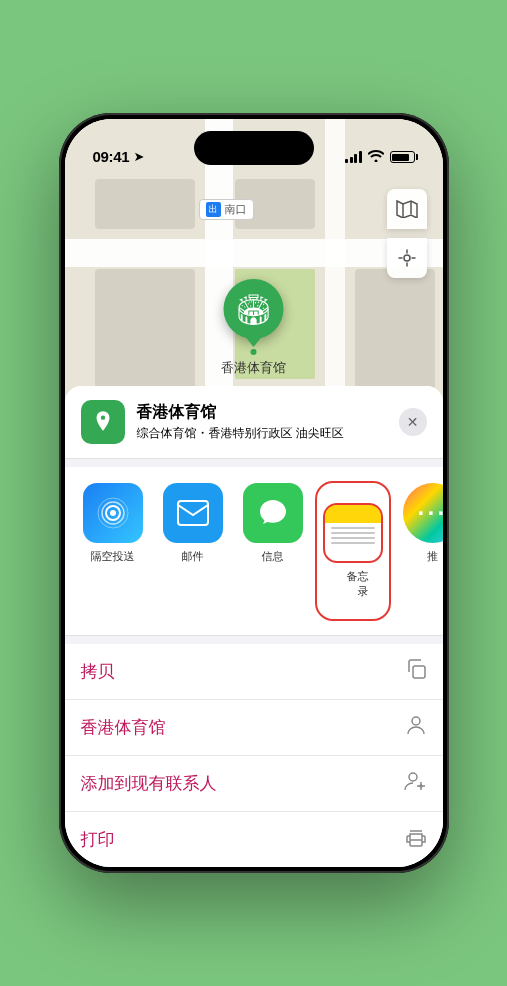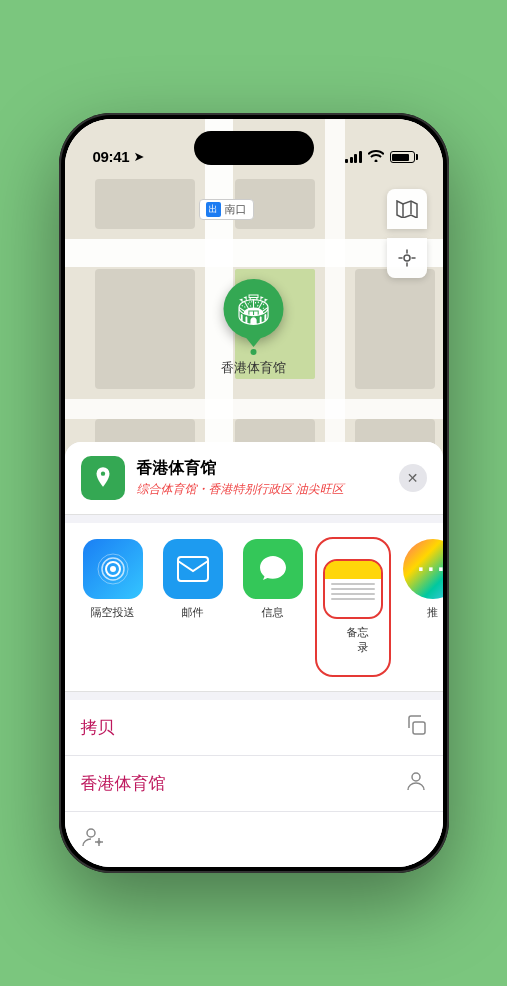--- a/index.html
+++ b/index.html
@@ -296,23 +296,22 @@
     }
 
     .location-name {
       font-size: 16px;
       font-weight: 600;
       color: #000;
     }
 
     .location-subtitle {
       font-size: 12px;
-      color: #ef4444;
+      color: #000000;
       margin-top: 2px;
-      font-style: italic;
     }
 
     .close-btn {
       width: 28px;
       height: 28px;
       background: #e5e5ea;
       border-radius: 50%;
       display: flex;
       align-items: center;
       justify-content: center;
@@ -621,28 +620,40 @@
         <div class="action-item">
           <span class="action-label">香港体育馆</span>
           <span class="action-icon">
             <svg width="22" height="22" viewBox="0 0 22 22" fill="none" stroke="#888" stroke-width="1.5">
               <circle cx="11" cy="7" r="4"></circle>
               <path d="M3 20c0-4 3.6-7 8-7s8 3 8 7"></path>
             </svg>
           </span>
         </div>
         <div class="action-item">
+          <span class="action-label">添加到现有联系人</span>
           <span class="action-icon">
             <svg width="24" height="22" viewBox="0 0 24 22" fill="none" stroke="#888" stroke-width="1.5">
               <circle cx="10" cy="7" r="4"></circle>
               <path d="M2 20c0-4 3.6-7 8-7"></path>
               <circle cx="18" cy="16" r="1" fill="#888"></circle>
               <path d="M18 12v8M14 16h8" stroke="#888" stroke-width="1.5"></path>
             </svg>
           </span>
         </div>
+        <div class="action-item">
+          <span class="action-label">打印</span>
+          <span class="action-icon">
+            <svg width="22" height="22" viewBox="0 0 22 22" fill="none" stroke="#888" stroke-width="1.5">
+              <rect x="5" y="14" width="12" height="6" rx="1"></rect>
+              <path d="M5 14V8H17v6"></path>
+              <path d="M5 10H3a1 1 0 0 0-1 1v5h3M17 10h2a1 1 0 0 1 1 1v5h-3"></path>
+              <path d="M5 5h12"></path>
+            </svg>
+          </span>
+        </div>
       </div>
     </div>
 
     <div class="home-indicator"></div>
 
   </div>
 </div>
 
 </body></html>

